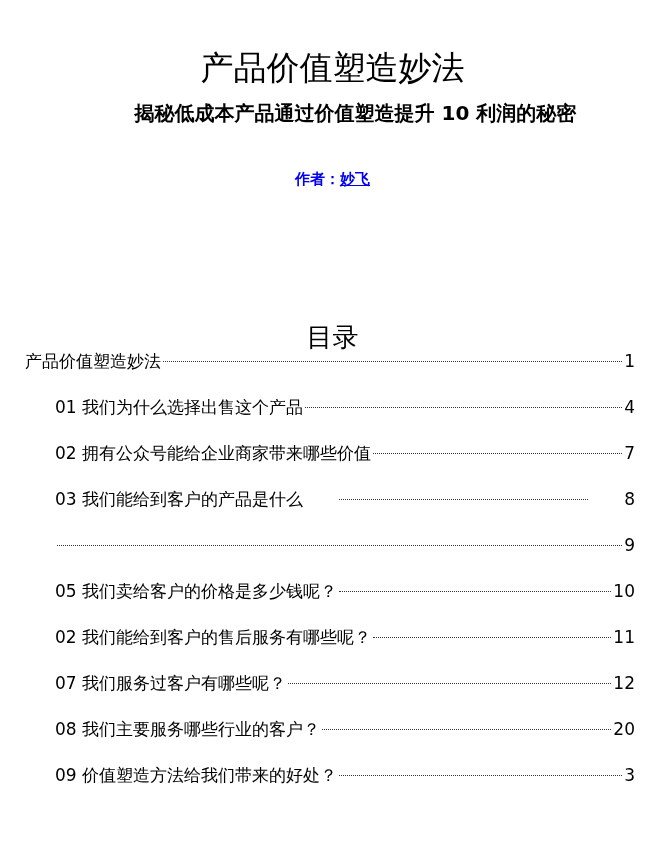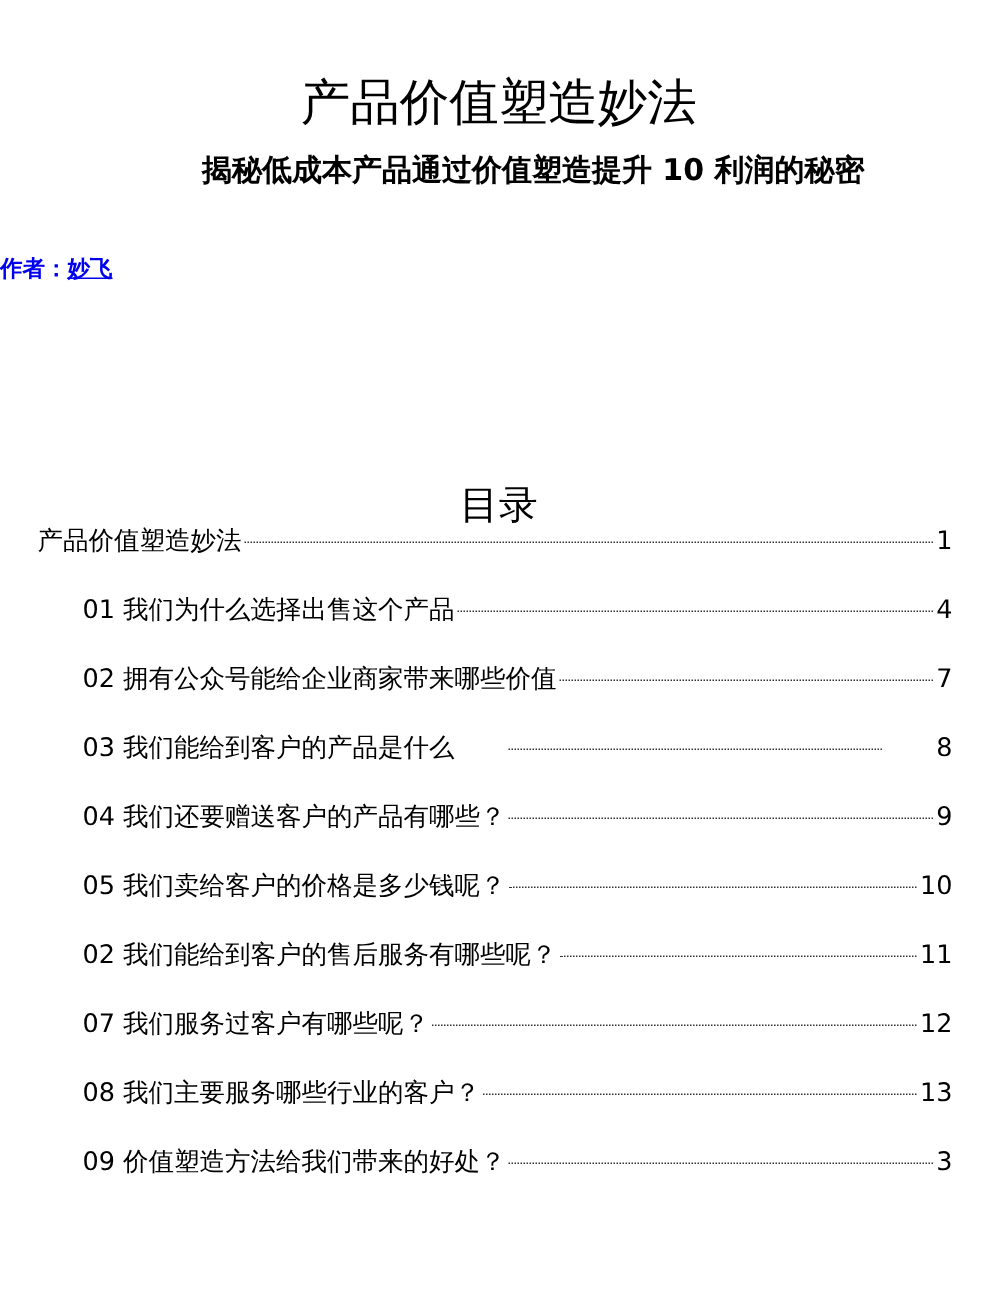--- a/index.html
+++ b/index.html
@@ -34,21 +34,21 @@
       font-size: 20px;
       line-height: 30px;
       font-weight: bold;
       padding-left: 23px;
     }
     .author-line {
       position: absolute;
       top: 168px;
       left: 0;
       width: 665px;
-      text-align: left;
+      text-align: center;
       font-size: 15px;
       line-height: 22px;
       font-weight: bold;
       color: #0000ee;
     }
     .author-name {
       color: #0000ee;
       text-decoration: underline;
       cursor: pointer;
     }
@@ -133,21 +133,20 @@
     <span class="toc-text">02 拥有公众号能给企业商家带来哪些价值</span>
     <span class="toc-leader"></span>
     <span class="toc-page">7</span>
   </a>
   <a class="toc-entry level-2" style="top:142px;gap:34px;">
     <span class="toc-text">03 我们能给到客户的产品是什么</span>
     <span class="toc-leader"></span>
     <span class="toc-page">8</span>
   </a>
   <a class="toc-entry level-2" style="top:188px;">
-    <span class="toc-text">04 我们还要赠送客户的产品有哪些？</span>
     <span class="toc-leader"></span>
     <span class="toc-page">9</span>
   </a>
   <a class="toc-entry level-2" style="top:234px;">
     <span class="toc-text">05 我们卖给客户的价格是多少钱呢？</span>
     <span class="toc-leader"></span>
     <span class="toc-page">10</span>
   </a>
   <a class="toc-entry level-2" style="top:280px;">
     <span class="toc-text">02 我们能给到客户的售后服务有哪些呢？</span>
@@ -155,20 +154,20 @@
     <span class="toc-page">11</span>
   </a>
   <a class="toc-entry level-2" style="top:326px;">
     <span class="toc-text">07 我们服务过客户有哪些呢？</span>
     <span class="toc-leader"></span>
     <span class="toc-page">12</span>
   </a>
   <a class="toc-entry level-2" style="top:372px;">
     <span class="toc-text">08 我们主要服务哪些行业的客户？</span>
     <span class="toc-leader"></span>
-    <span class="toc-page">13</span>
+    <span class="toc-page">20</span>
   </a>
   <a class="toc-entry level-2" style="top:418px;">
     <span class="toc-text">09 价值塑造方法给我们带来的好处？</span>
     <span class="toc-leader"></span>
     <span class="toc-page">3</span>
   </a>
 </div>
 
 </body></html>

